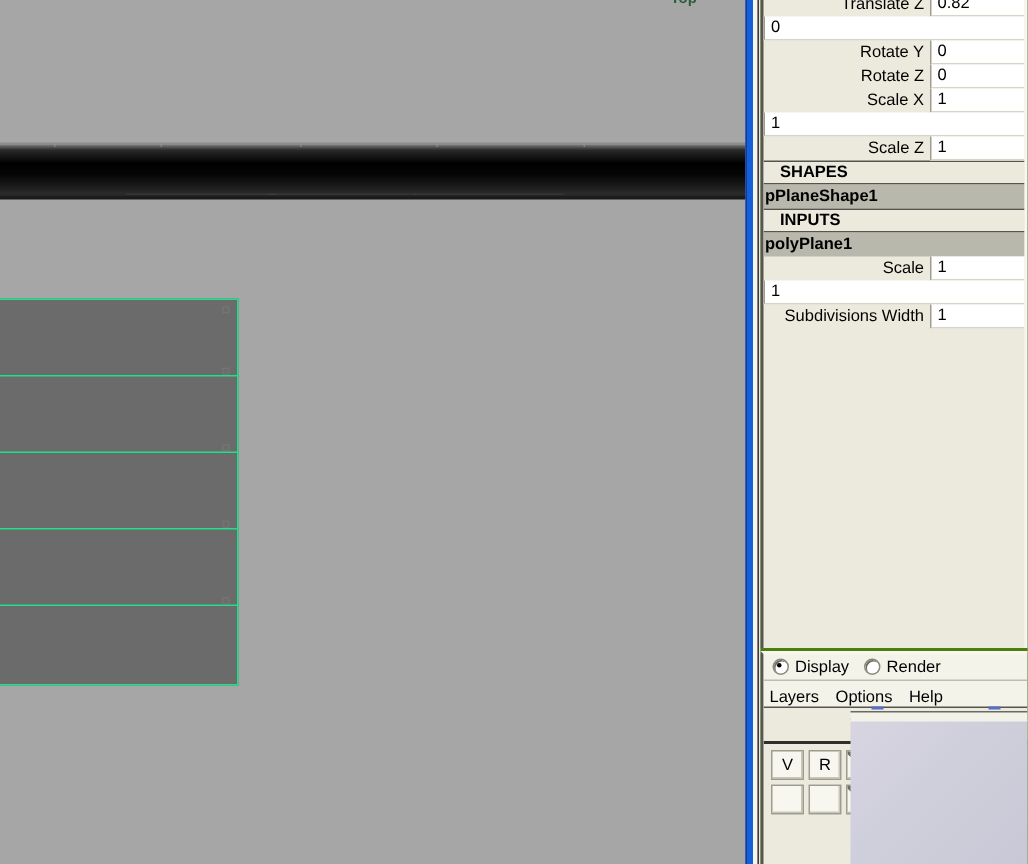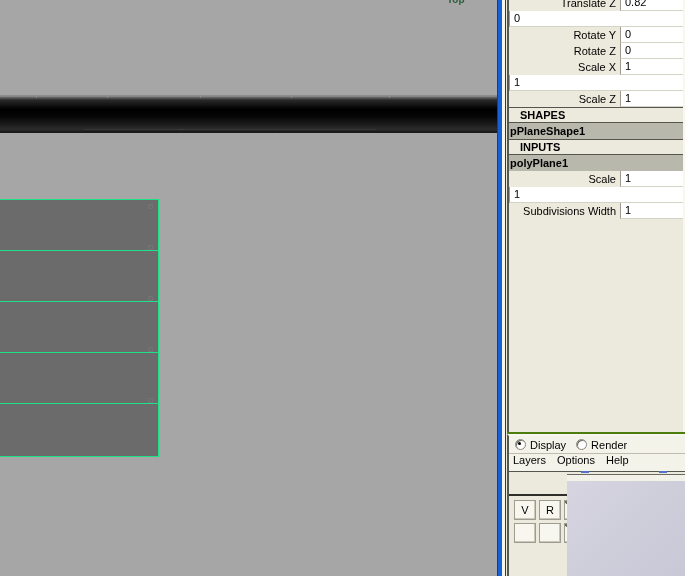--- a/index.html
+++ b/index.html
@@ -148,21 +148,21 @@
     border:1px solid #8a887c;
     box-shadow:inset 1px 1px 0 #6e6c62;
     display:inline-block;position:relative;
   }
   .radio.on .dot::after{
     content:"";position:absolute;left:2px;top:2px;
     width:3px;height:3px;border-radius:50%;background:#000;
   }
   .radio .rlabel{padding-right:6px;}
   #le-menubar{
-    height:17px;display:flex;align-items:flex-start;gap:11px;
+    height:17px;display:flex;align-items:flex-end;gap:11px;
     padding-left:4px;
     font-size:11px;color:#000;
     background:#f4f3ea;
     border-bottom:1px solid #55554f;
   }
   #le-menubar span{cursor:default;}
   #le-toolstrip{
     height:22px;background:#eceadd;border-bottom:2px solid #2e2e2a;
   }
   #le-table{

